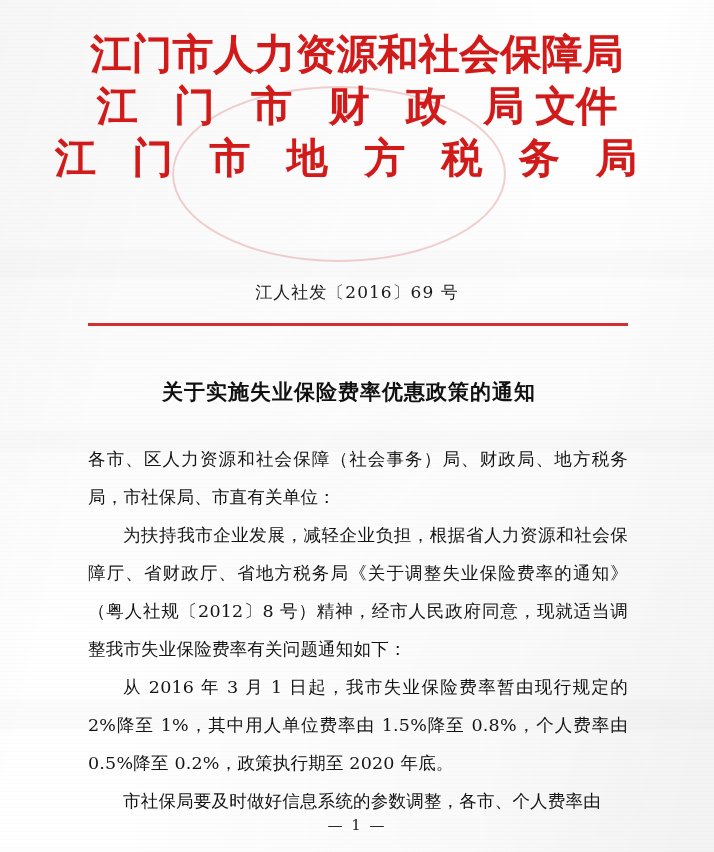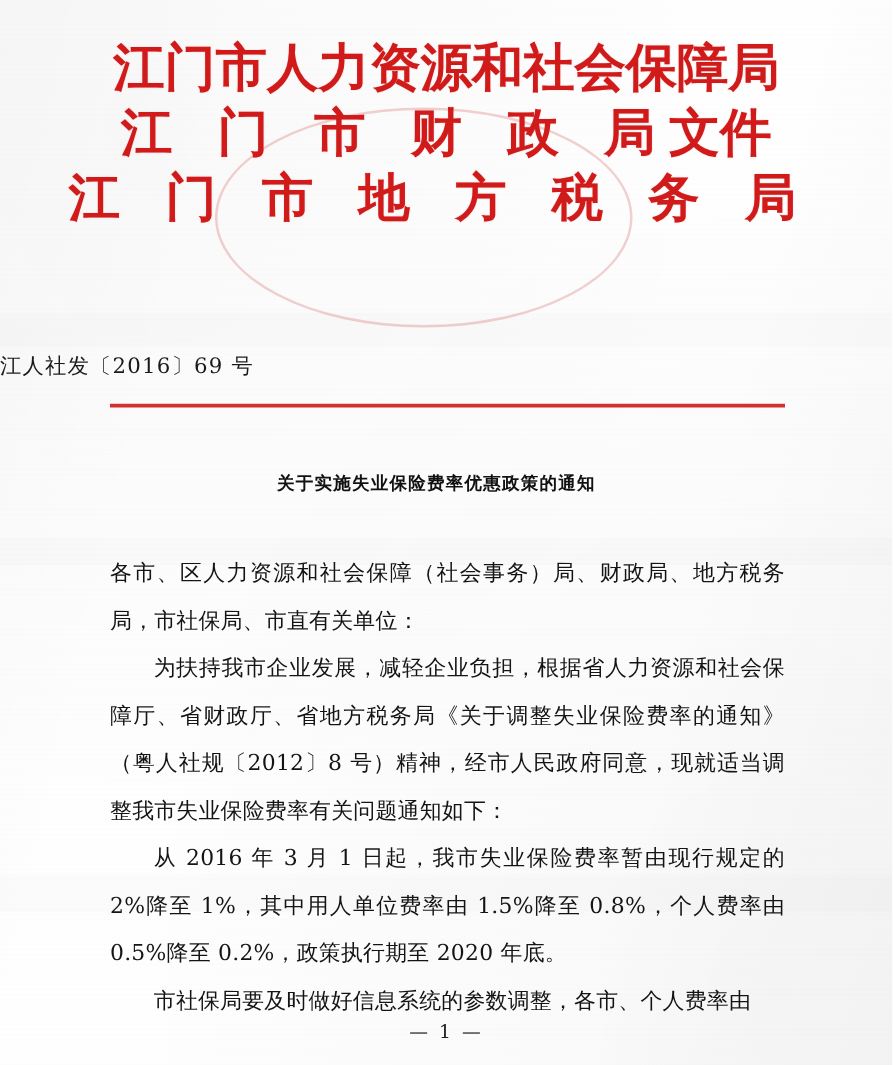--- a/index.html
+++ b/index.html
@@ -76,20 +76,21 @@
     border: 2px solid rgba(212,90,90,0.28);
     border-radius: 50%;
     pointer-events: none;
   }
 
   .doc-number {
     position: absolute;
     left: 0;
     right: 0;
     top: 281px;
+    text-align: center;
     font-size: 17px;
     color: #1a1a1a;
     letter-spacing: 1px;
   }
 
   .red-rule {
     position: absolute;
     left: 88px;
     width: 540px;
     top: 323px;
@@ -97,21 +98,21 @@
     background: #cf2020;
     opacity: 0.92;
   }
 
   .title {
     position: absolute;
     left: 0;
     right: 16px;
     top: 378px;
     text-align: center;
-    font-size: 14px;
+    font-size: 21px;
     font-weight: bold;
     color: #111;
     letter-spacing: 1px;
   }
 
   .body {
     position: absolute;
     left: 88px;
     width: 540px;
     top: 440px;

